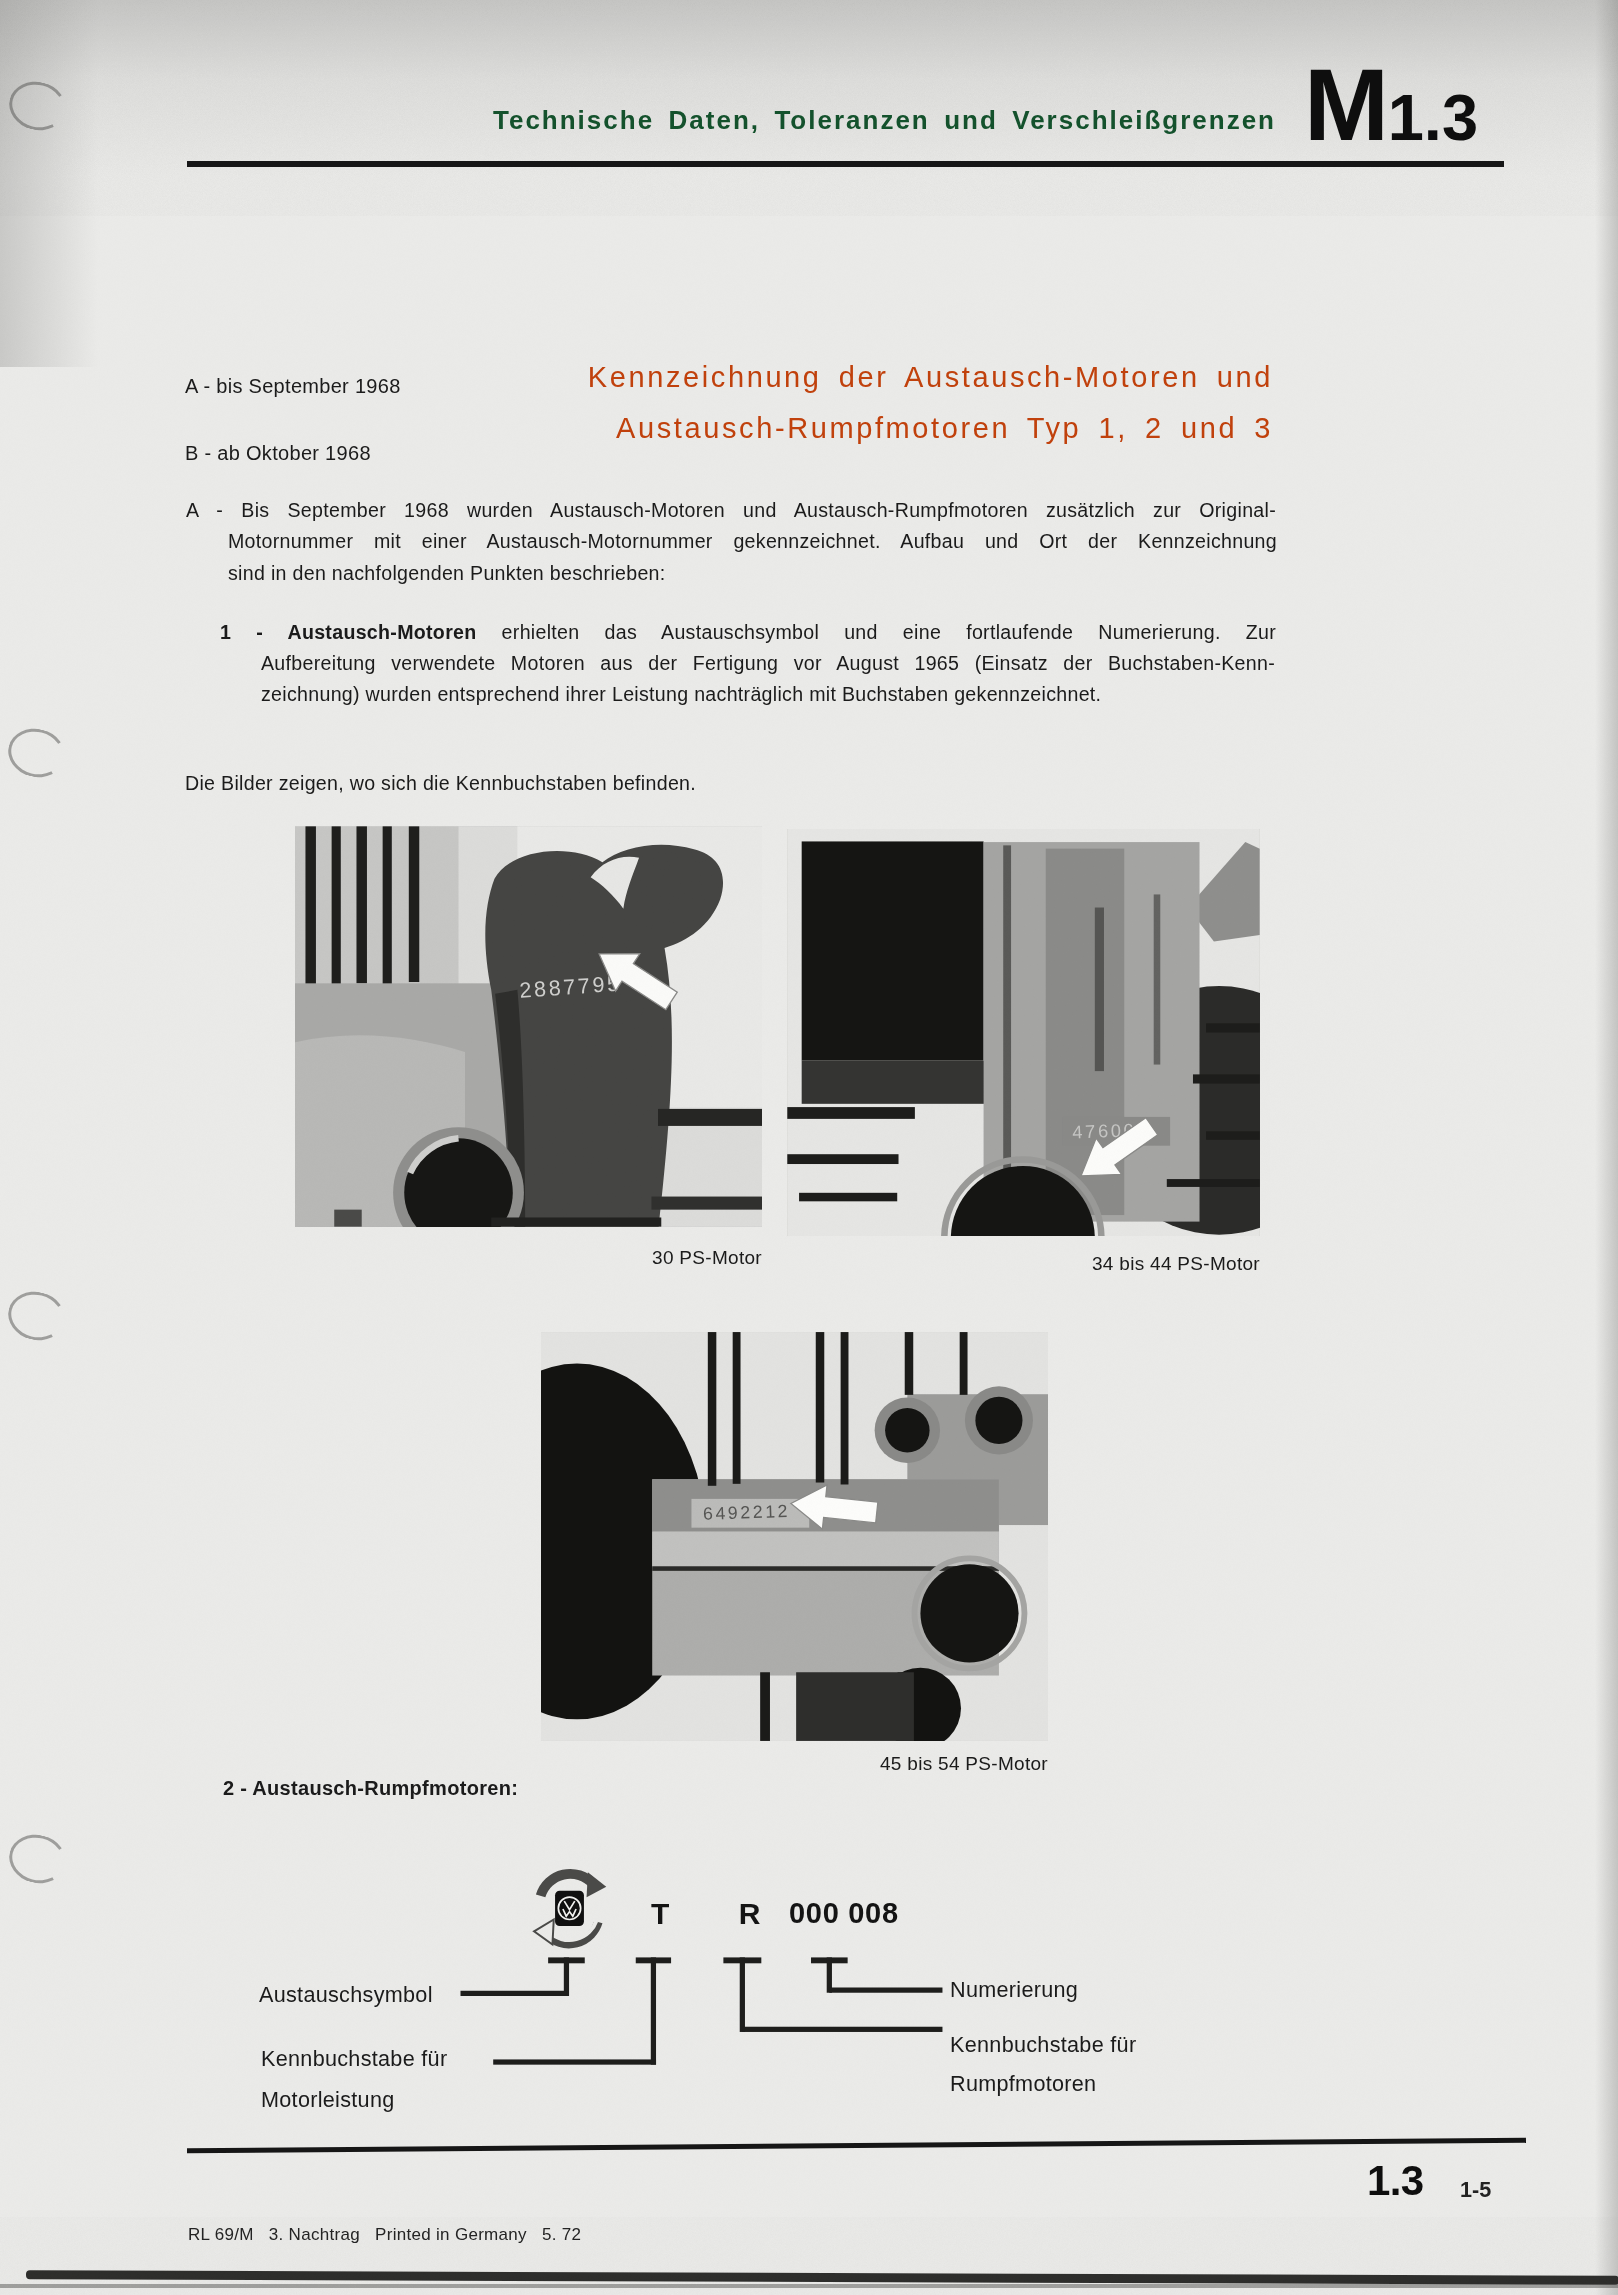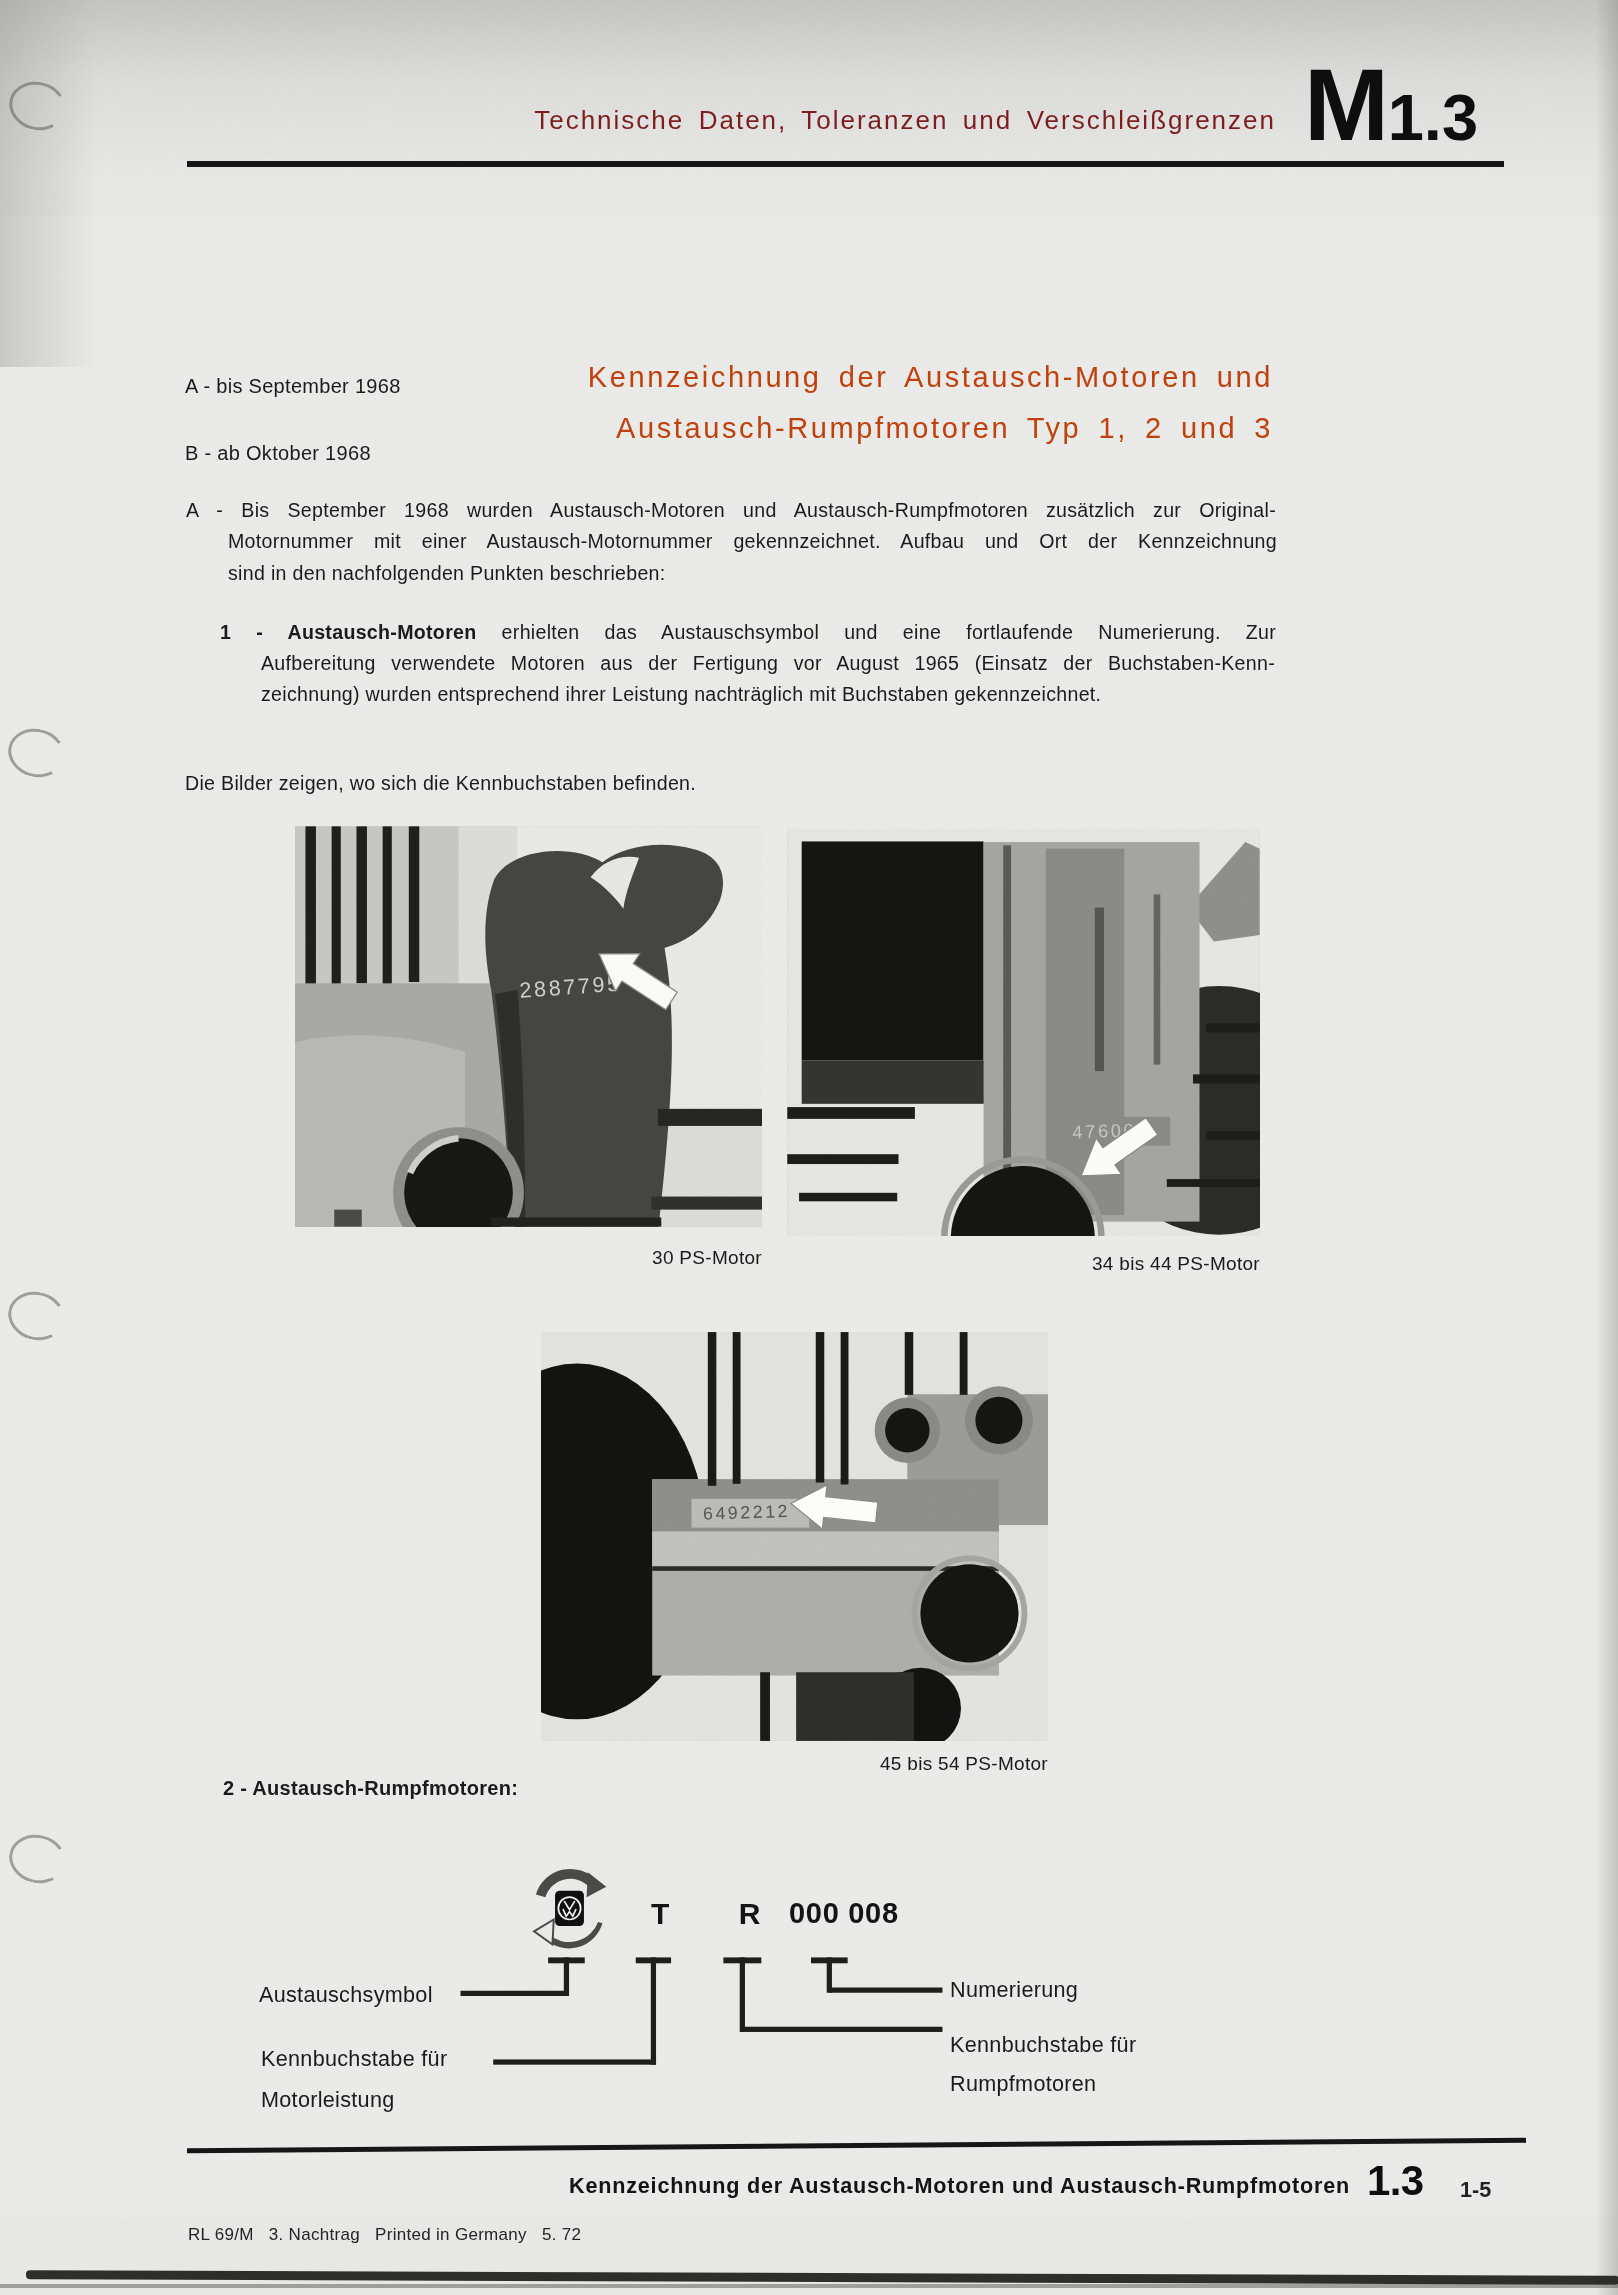--- a/index.html
+++ b/index.html
@@ -9,21 +9,21 @@
   .abs{position:absolute;}
   .b{font-weight:bold;}
   .jl{text-align:justify;text-align-last:justify;}
   .nw{white-space:nowrap;}
   .right{text-align:right;}
   .center{text-align:right;}
   .body-txt{font-size:19.6px;line-height:1.2;letter-spacing:0.3px;}
   .lbl{font-size:21.6px;letter-spacing:0.3px;}
   .cap{font-size:19px;letter-spacing:0.3px;}
   
-  .hdr-title{font-size:26px;letter-spacing:2px;word-spacing:5.2px;font-weight:400;color:#7f1d1d;}
+  .hdr-title{font-size:26px;letter-spacing:2px;word-spacing:5.2px;font-weight:700;color:#14532d;}
   .code-box{display:flex;align-items:flex-end;font-weight:bold;color:#0e0e0e;}
   .code-m{font-size:102px;line-height:.82;letter-spacing:-2.6px;}
   .code-num{font-size:65px;line-height:.9;margin-left:1.3px;}
   .rule{background:#161616;}
   
   .doc-title{font-size:29px;letter-spacing:2.6px;word-spacing:6.5px;color:#c2410c;}
   
   .photo{background:#e2e2e0;box-shadow:0 0 0 0.7px #c9c9c7 inset;}
   .photo svg{display:block;}
   
@@ -221,21 +221,20 @@
   </svg>
 
   <div class="abs lbl nw" style="left:259px;top:1982px;">Austauschsymbol</div>
   <div class="abs lbl nw" style="left:261px;top:2046px;">Kennbuchstabe für</div>
   <div class="abs lbl nw" style="left:261px;top:2087px;">Motorleistung</div>
   <div class="abs lbl nw" style="left:950px;top:1977px;">Numerierung</div>
   <div class="abs lbl nw" style="left:950px;top:2032px;">Kennbuchstabe für</div>
   <div class="abs lbl nw" style="left:950px;top:2071px;">Rumpfmotoren</div>
 
   <div class="abs rule" style="left:187px;top:2143px;width:1339px;height:4.6px;transform:rotate(-.45deg);"></div>
-  <div class="abs ftr-title right nw" style="left:367px;top:2173px;width:983px;">Kennzeichnung der Austausch-Motoren und Austausch-Rumpfmotoren</div>
   <div class="abs ftr-code nw" style="left:1367px;top:2157px;">1.3</div>
   <div class="abs ftr-page nw" style="left:1460px;top:2177px;">1-5</div>
   <div class="abs imprint" style="left:188px;top:2225px;">RL 69/M   3. Nachtrag   Printed in Germany   5. 72</div>
 
   <div class="abs bottom-bar"></div>
   <div class="abs bottom-bar2"></div>
 
   <svg class="grain" width="1619" height="2295" viewBox="0 0 2473 3507">
     <filter id="grainf">
       <feTurbulence type="fractalNoise" baseFrequency="0.8" numOctaves="2" stitchTiles="stitch"></feTurbulence>

